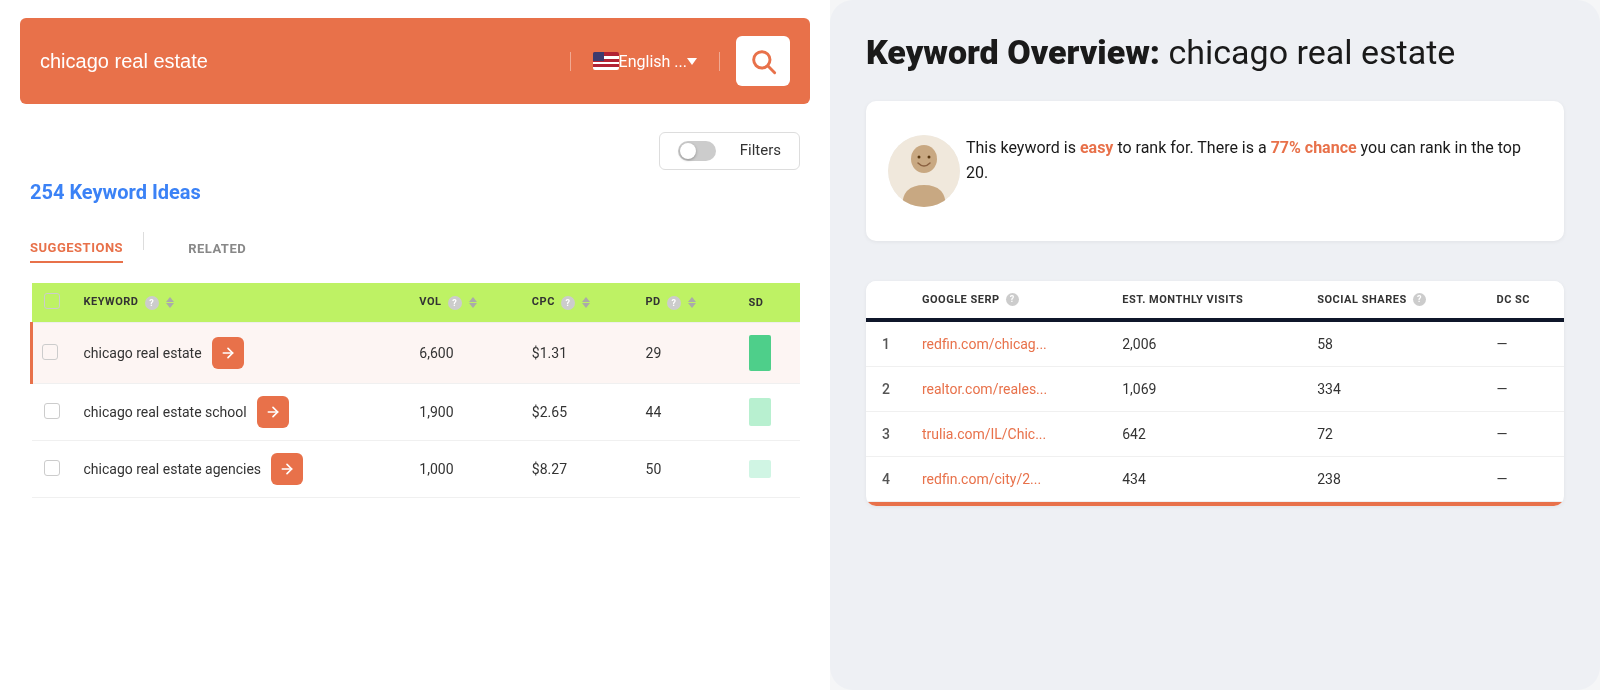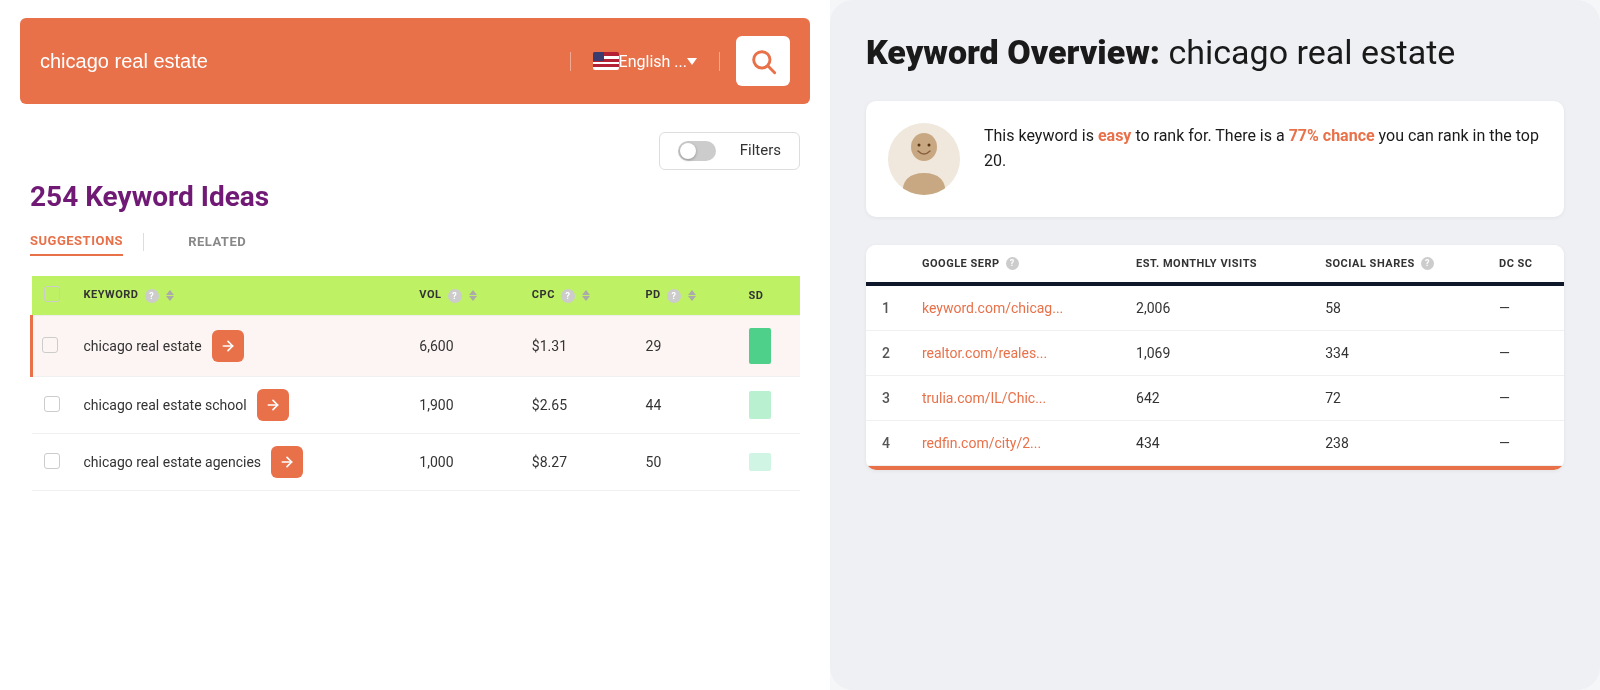--- a/index.html
+++ b/index.html
@@ -108,41 +108,42 @@
     .search-btn svg {
       width: 28px;
       height: 28px;
     }
 
     .content-area {
       padding: 10px 30px;
     }
 
     .keyword-count {
-      font-size: 28px;
+      font-size: 20px;
       font-weight: 700;
-      color: #701a75;
+      color: #3b82f6;
       margin-bottom: 14px;
     }
 
     .tabs {
       display: flex;
       align-items: center;
       gap: 0;
       margin-bottom: 20px;
     }
 
     .tab {
       font-size: 13px;
       font-weight: 700;
       letter-spacing: 0.5px;
       padding: 6px 0;
       cursor: pointer;
       color: #e8714a;
       border-bottom: 2px solid #e8714a;
+      margin-top: 16px;
     }
 
     .tab.inactive {
       color: #888;
       border-bottom: none;
       margin-left: 24px;
     }
 
     .tab-divider {
       width: 1px;
@@ -315,25 +316,25 @@
       line-height: 1.2;
     }
 
     .overview-title strong {
       font-weight: 900;
     }
 
     .advisor-card {
       background: #fff;
       border-radius: 10px;
-      padding: 22px 22px;
+      padding: 34px 22px;
       display: flex;
       align-items: flex-start;
-      gap: 24px;
-      margin-bottom: 28px;
+      gap: 6px;
+      margin-bottom: 40px;
       box-shadow: 0 1px 4px rgba(0,0,0,0.06);
     }
 
     .avatar {
       width: 72px;
       height: 72px;
       border-radius: 50%;
       overflow: hidden;
       flex-shrink: 0;
       background: #f0ede8;
@@ -631,21 +632,21 @@
             <span class="help-icon-sm">?</span>
           </th>
           <th>
             <span>DC SC</span>
           </th>
         </tr>
       </thead>
       <tbody>
         <tr>
           <td class="rank-cell">1</td>
-          <td class="url-cell">keyword.com/chicag...</td>
+          <td class="url-cell">redfin.com/chicag...</td>
           <td>2,006</td>
           <td>58</td>
           <td>—</td>
         </tr>
         <tr>
           <td class="rank-cell">2</td>
           <td class="url-cell">realtor.com/reales...</td>
           <td>1,069</td>
           <td>334</td>
           <td>—</td>

